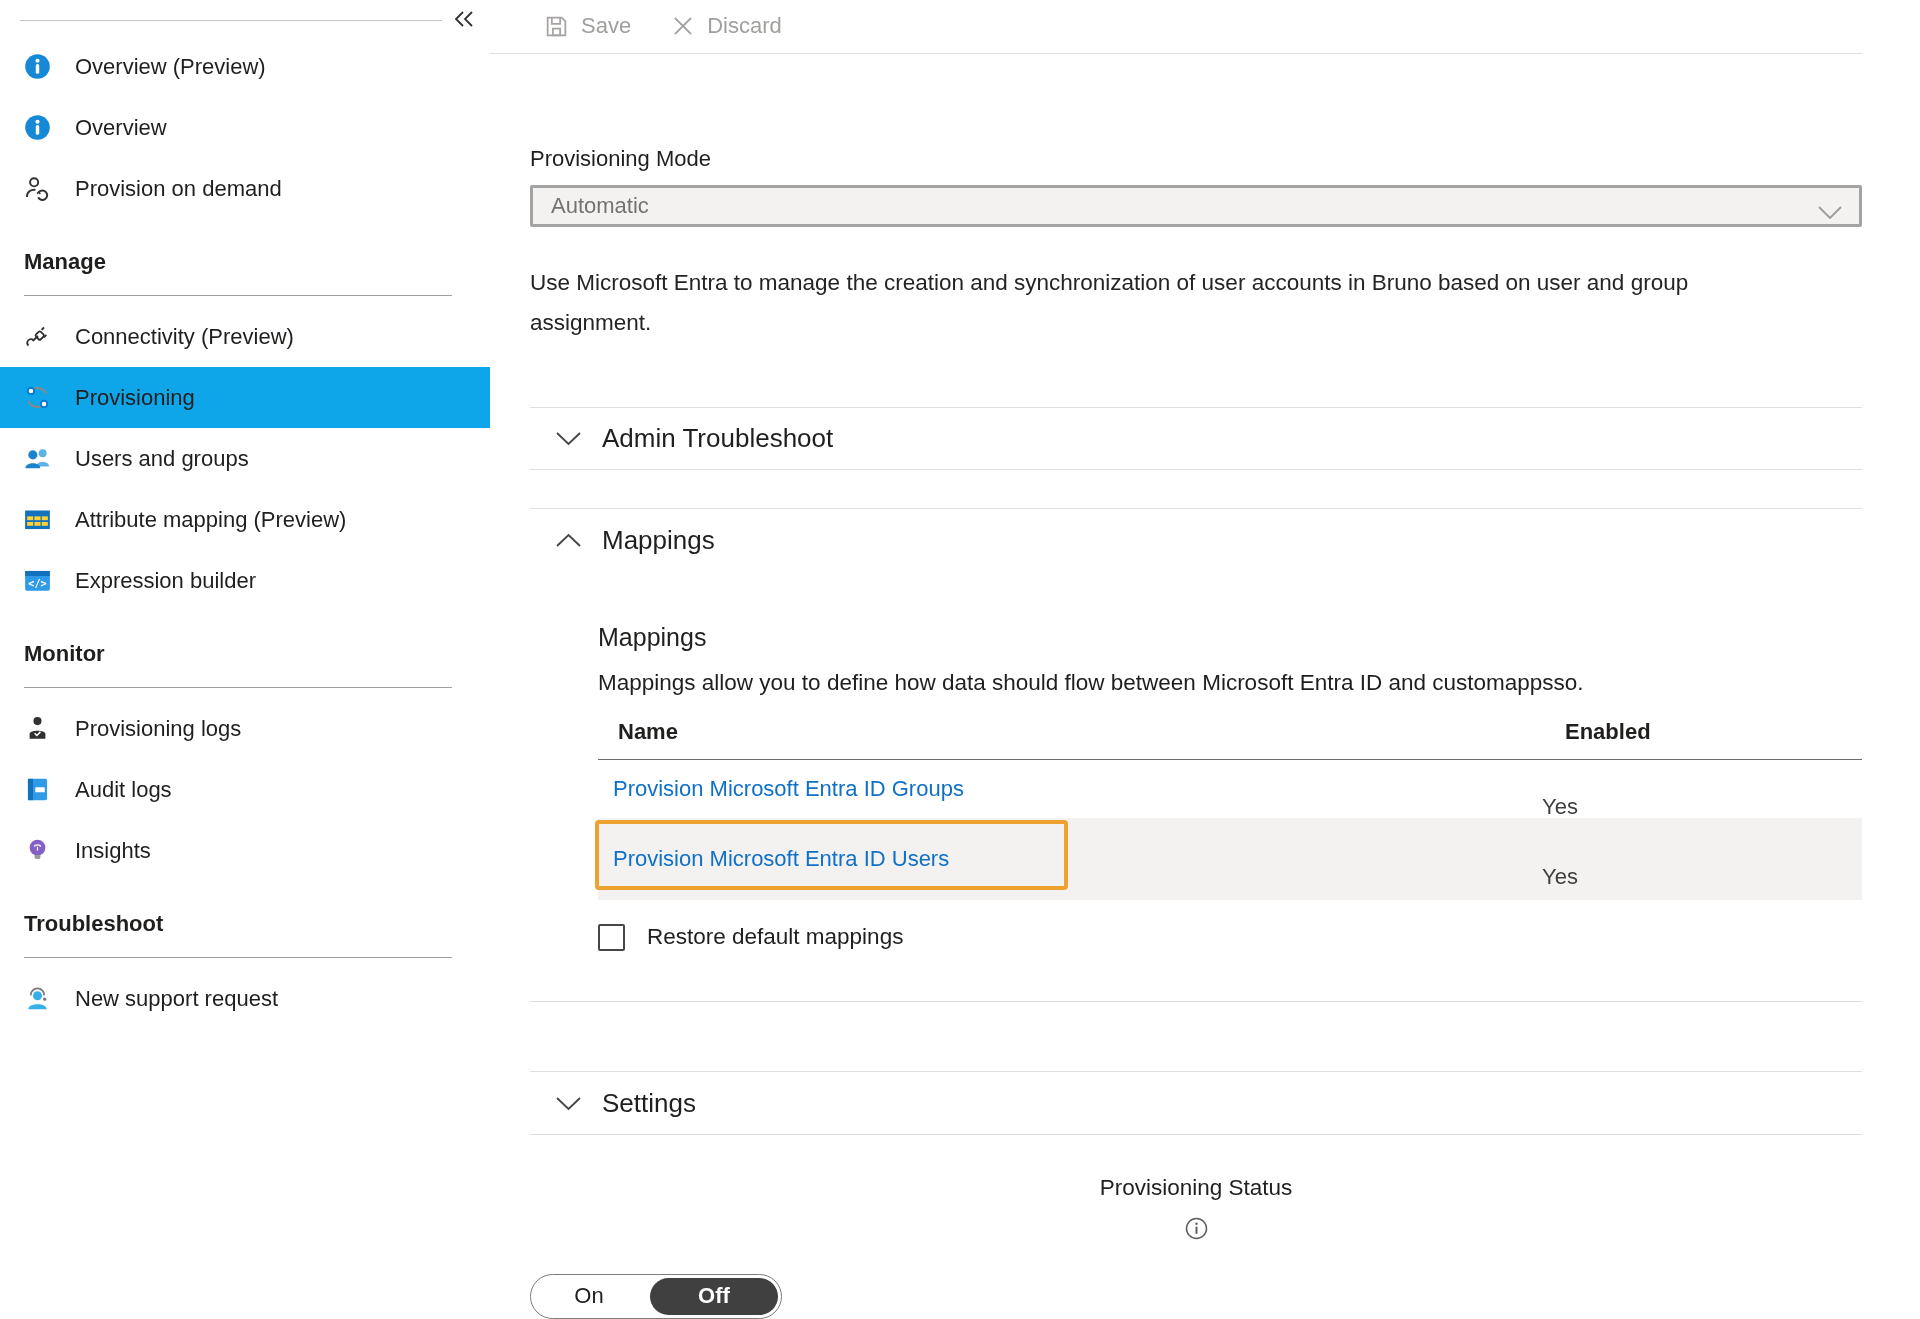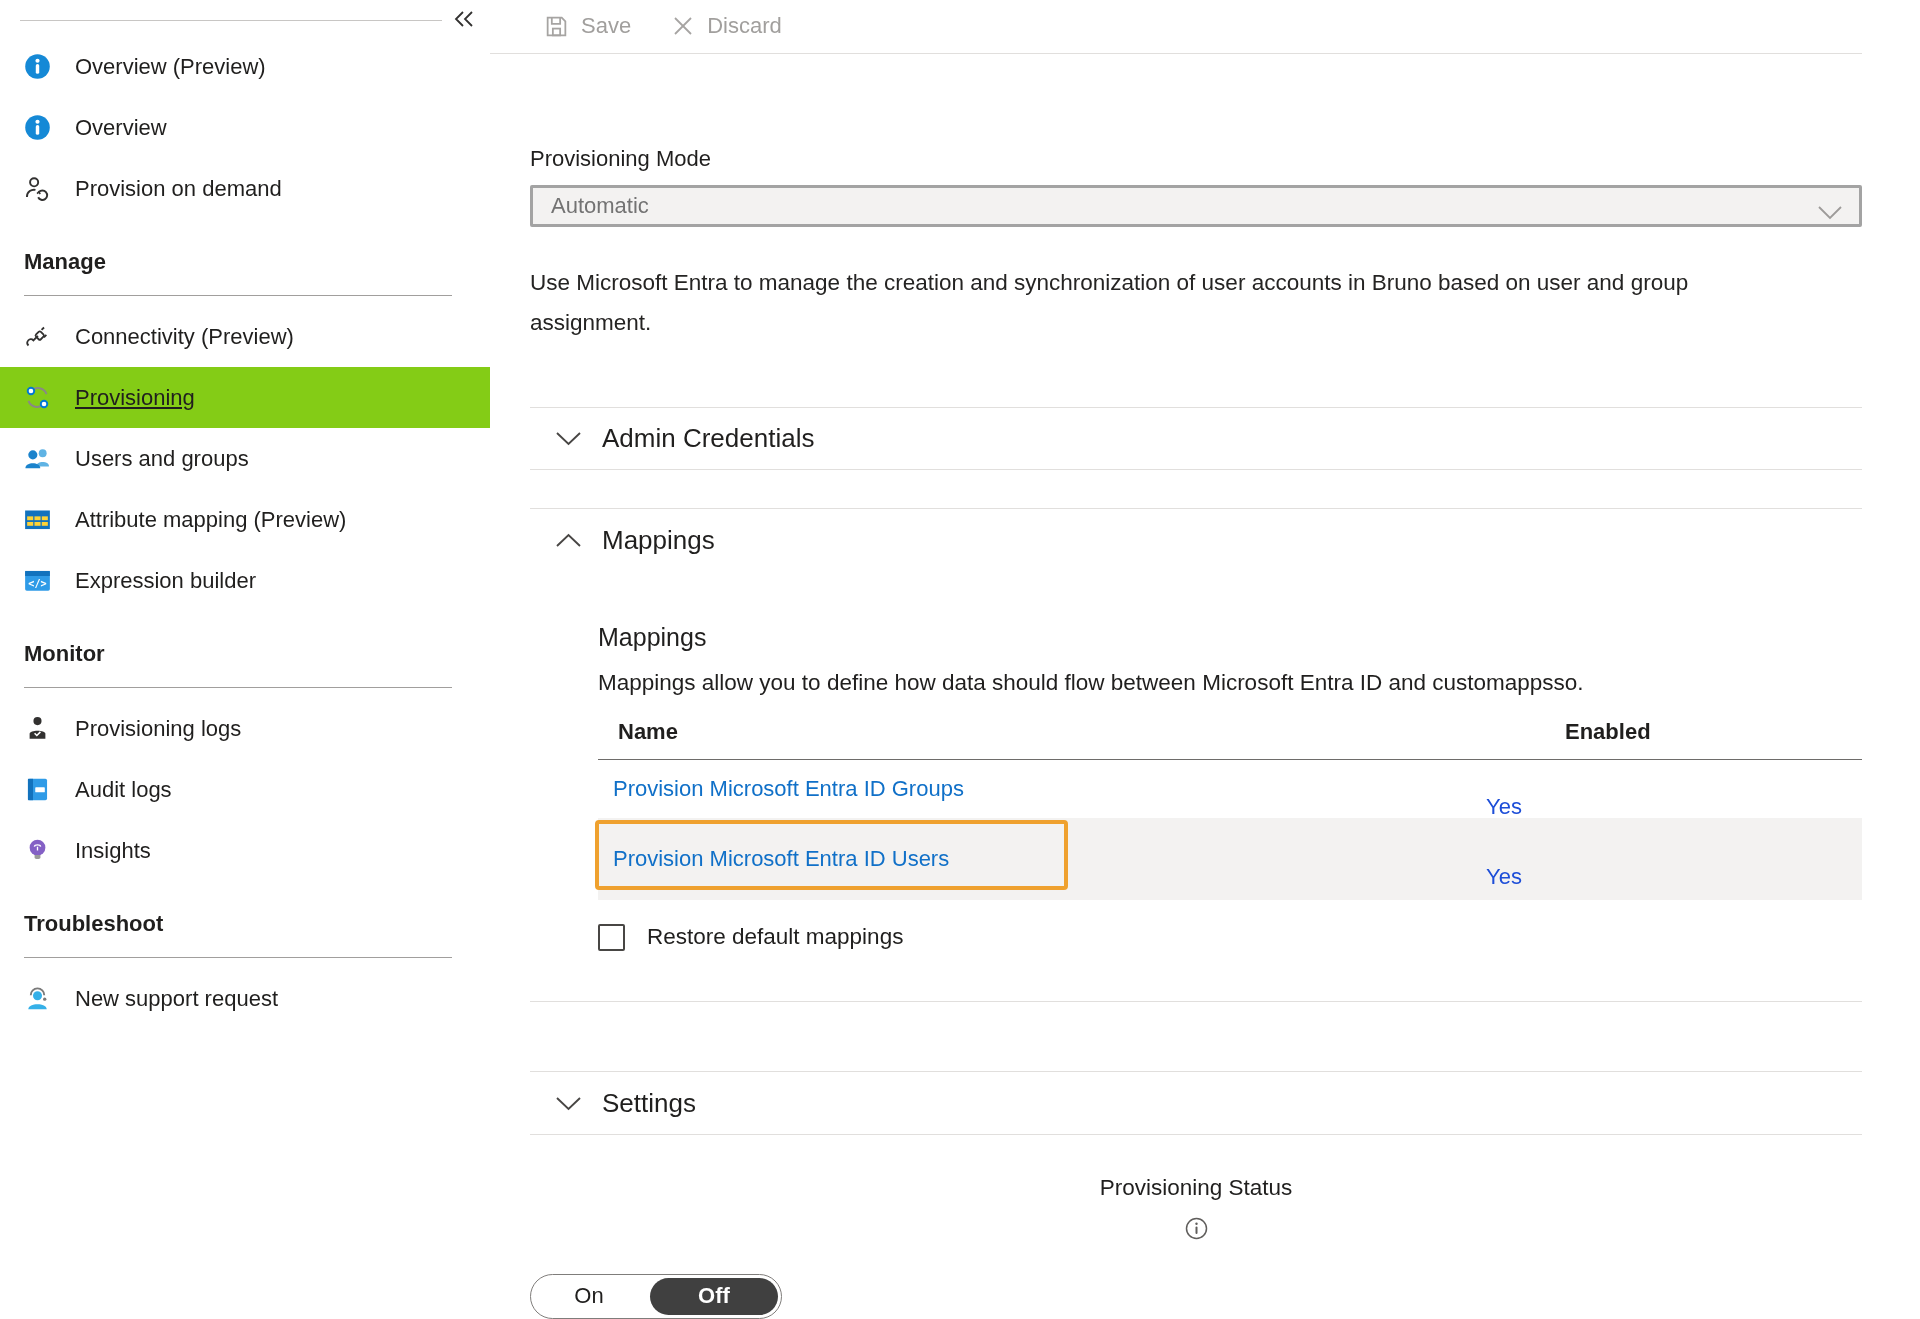--- a/index.html
+++ b/index.html
@@ -6,21 +6,21 @@
   html,body { width:1920px; height:1319px; background:#fff; overflow:hidden;
     font-family:"Liberation Sans", sans-serif; color:#201f1e; }
   body { display:flex; }
 
   
   .sidebar { width:490px; flex:none; position:relative; }
   .side-top { height:36px; position:relative; }
   .side-top .topline { position:absolute; top:20px; left:20px; right:48px; border-top:1px solid #c8c6c4; }
   .collapse-btn { position:absolute; top:4px; right:8px; width:36px; height:34px; display:flex; align-items:center; justify-content:center; cursor:pointer; }
   .side-item { height:61px; display:flex; align-items:center; gap:24px; padding:0 10px 0 24px; font-size:22px; cursor:pointer; }
-  .side-item.selected { background:#84cc16;text-decoration:underline; }
+  .side-item.selected { background:#0ea5e9; }
   .side-icon { width:27px; height:27px; flex:none; display:flex; align-items:center; justify-content:center; }
   .side-icon svg { width:100%; height:100%; }
   .side-label { white-space:nowrap; }
   .side-header { font-size:22px; font-weight:700; margin:30px 38px 10px 24px; padding-bottom:20px; border-bottom:1px solid #a19f9d; }
 
   
   .main { flex:1; display:flex; flex-direction:column; padding:0 58px 0 40px; }
   .toolbar { height:57px; margin-left:-40px; padding-left:54px; display:flex; align-items:center; gap:40px; border-bottom:1px solid #e1dfdd; }
   .tb-btn { display:flex; align-items:center; gap:12px; color:#a19f9d; font-size:22px; cursor:default; }
   .tb-btn svg { display:block; }
@@ -43,21 +43,21 @@
   .map-block { margin-left:68px; }
   .map-heading { margin-top:52px; font-size:25px; }
   .map-desc { margin-top:18px; font-size:22.5px; }
   .thead { margin-top:10px; height:54px; position:relative; display:flex; align-items:center; padding-left:20px;
     font-size:22px; font-weight:700; border-bottom:1px solid #6e6c6a; }
   .thead .col2 { position:absolute; left:967px; }
   .trow { position:relative; display:flex; align-items:center; padding-left:15px; font-size:22px; }
   .trow.r1 { height:58px; }
   .trow.hl { height:82px; background:#f3f2f1; }
   .tlink { color:#1070c8; text-decoration:none; cursor:pointer; }
-  .tval { position:absolute; left:888px; color:#1d4ed8;margin-top:36px; }
+  .tval { position:absolute; left:944px; color:#404040;margin-top:36px; }
   .hlbox { position:absolute; left:-3px; top:2px; width:473px; height:70px; border:4px solid #efa12f; border-radius:4px; pointer-events:none; }
   .chk-row { margin-top:24px; display:flex; align-items:center; gap:22px; font-size:22.5px; }
   .checkbox { width:27px; height:27px; border:2px solid #484644; border-radius:2px; background:#fff; flex:none; cursor:pointer; }
 
   .after-chk { margin-top:50px; }
 
   .status-row { margin-top:40px; display:flex; align-items:center; gap:16px; font-size:22.5px;flex-direction:column; }
   .toggle { margin-top:28px; width:252px; height:48px; border:1.5px solid #7f7d7b; border-radius:24px;
     display:flex; background:#fff; overflow:hidden; }
   .toggle .opt-on { flex:1; display:flex; align-items:center; justify-content:center; font-size:22px; cursor:pointer; }
@@ -260,21 +260,21 @@
   <div class="desc">Use Microsoft Entra to manage the creation and synchronization of user accounts in Bruno based on user and group assignment.</div>
 
   <div class="divider first"></div>
 
   <div class="sec-row">
     <span class="sec-chev">
         <svg width="27" height="17" viewBox="0 0 27 17" fill="none" stroke="#484644" stroke-width="1.9">
           <path d="M2 3 L13.5 14 L25 3"></path>
         </svg>
       </span>
-    <span>Admin Credentials</span>
+    <span>Admin Troubleshoot</span>
   </div>
 
   <div class="divider"></div>
   <div class="spacer-sm"></div>
   <div class="divider"></div>
 
   <div class="sec-row">
     <span class="sec-chev">
         <svg width="27" height="17" viewBox="0 0 27 17" fill="none" stroke="#484644" stroke-width="1.9">
           <path d="M2 14 L13.5 3 L25 14"></path>

